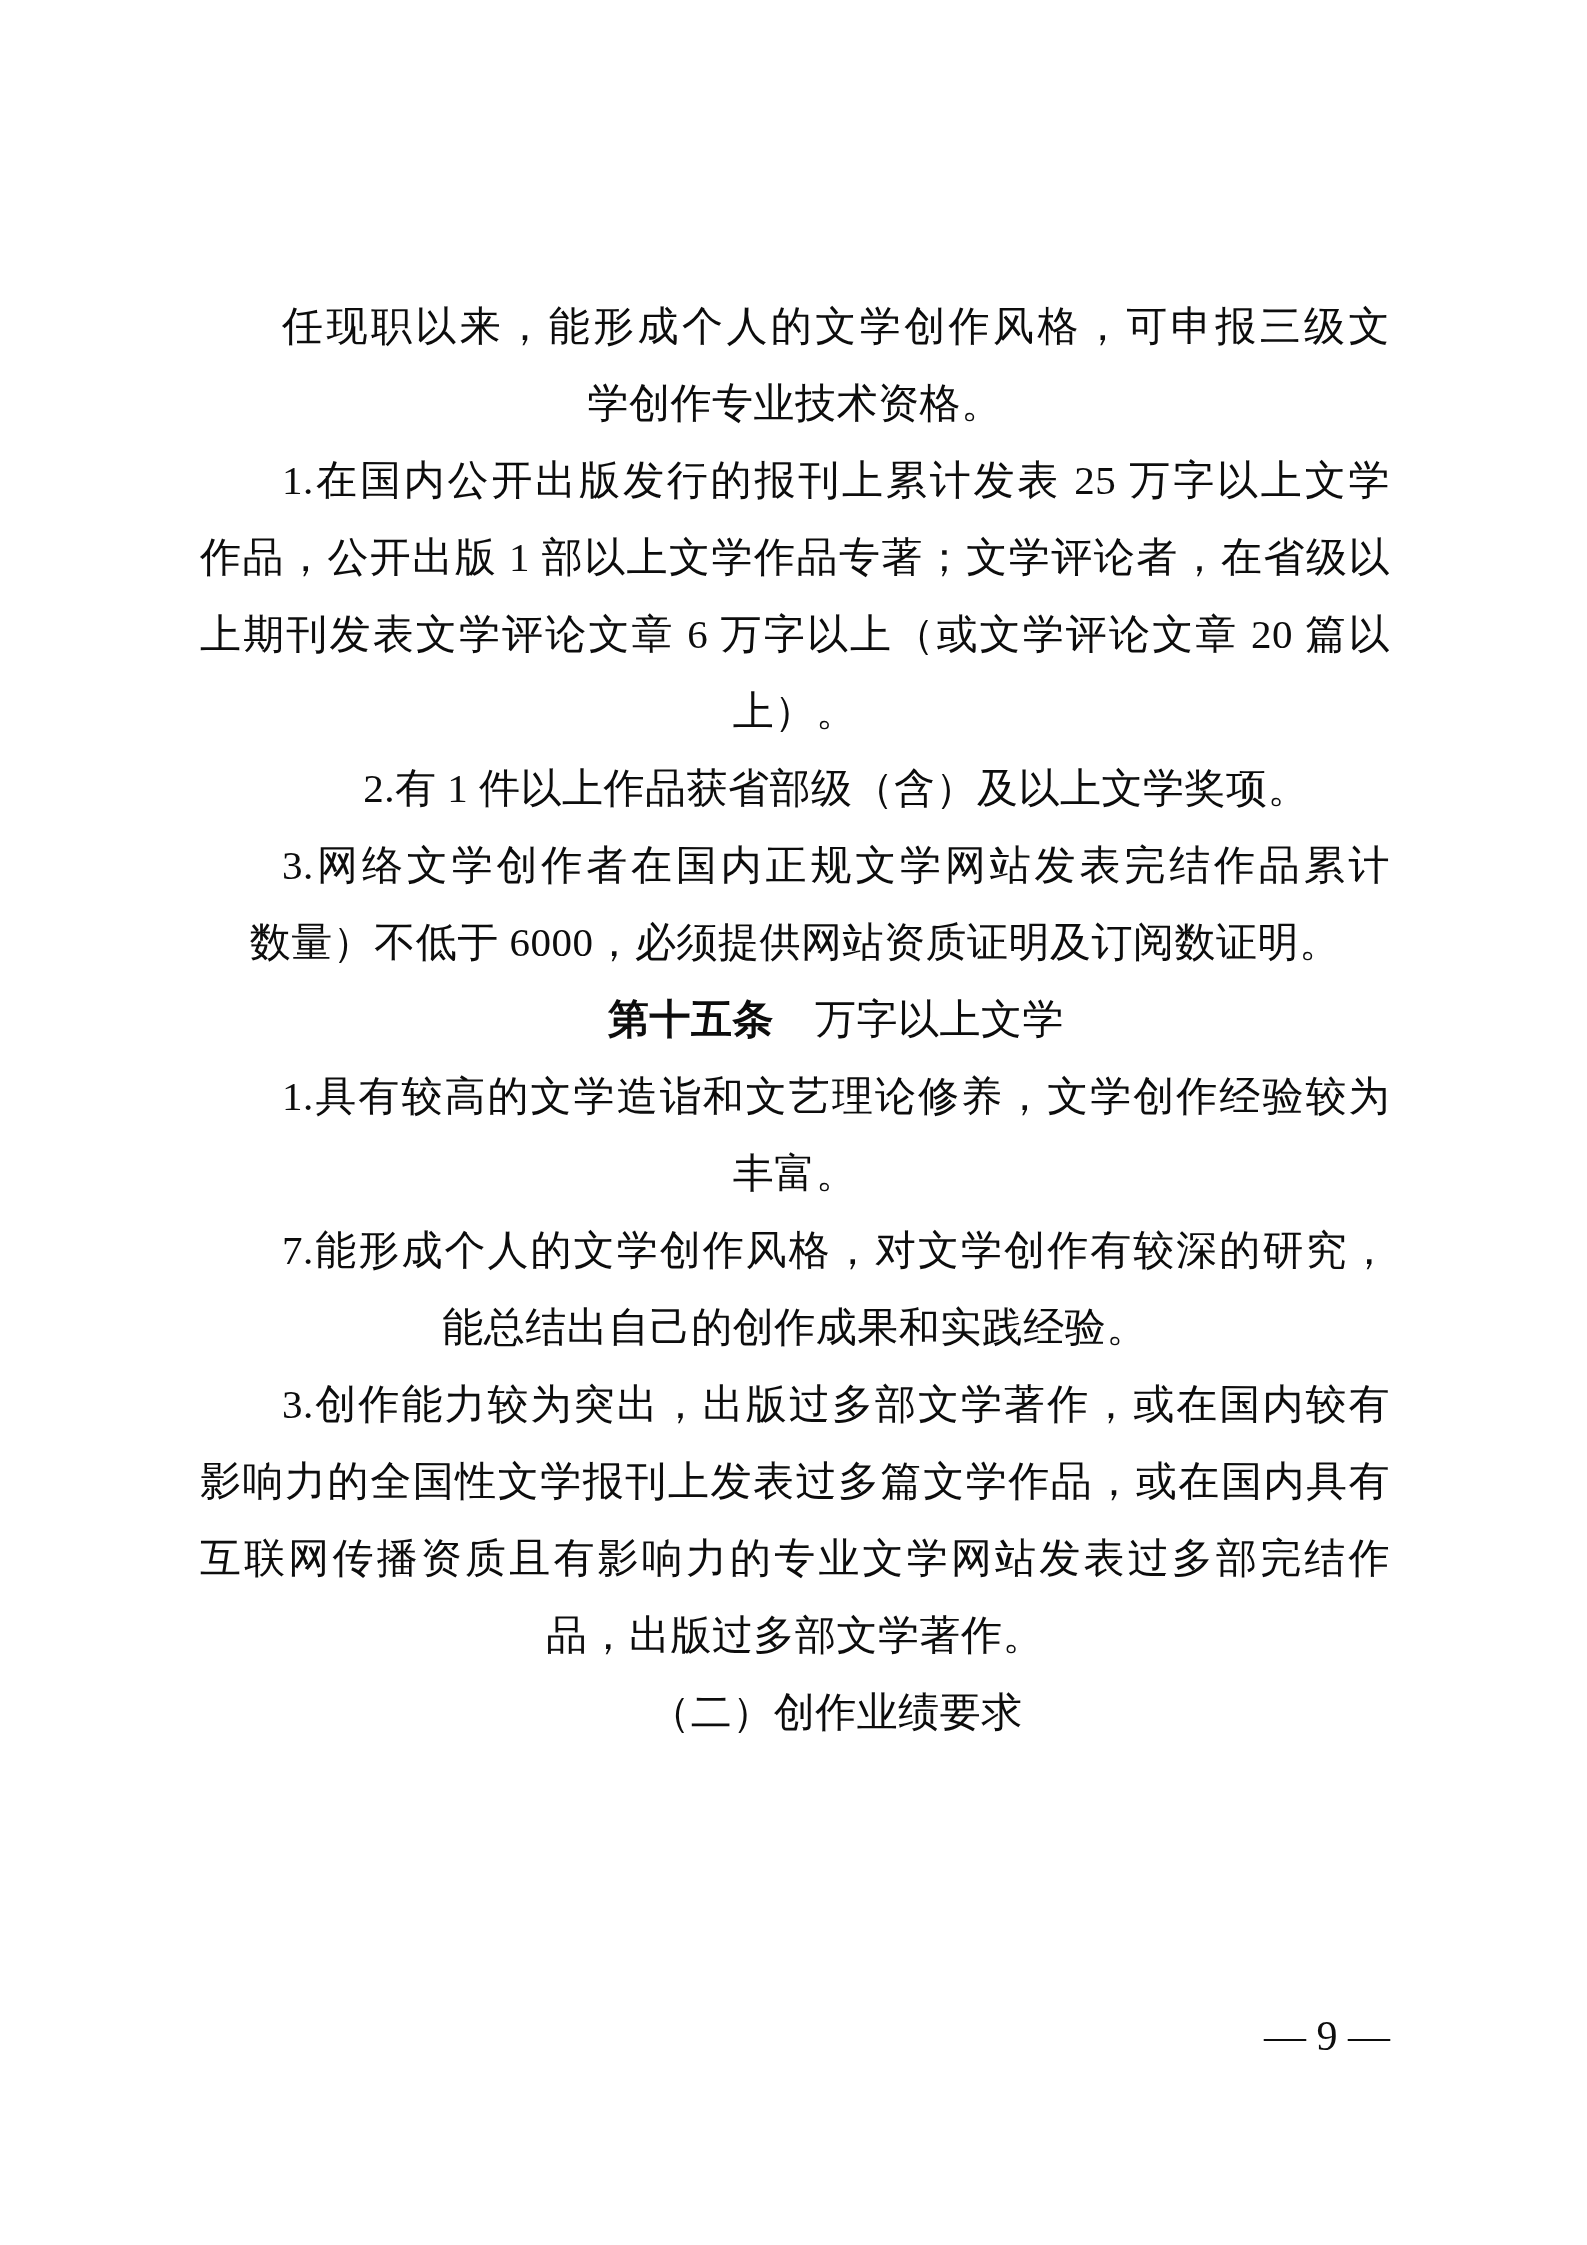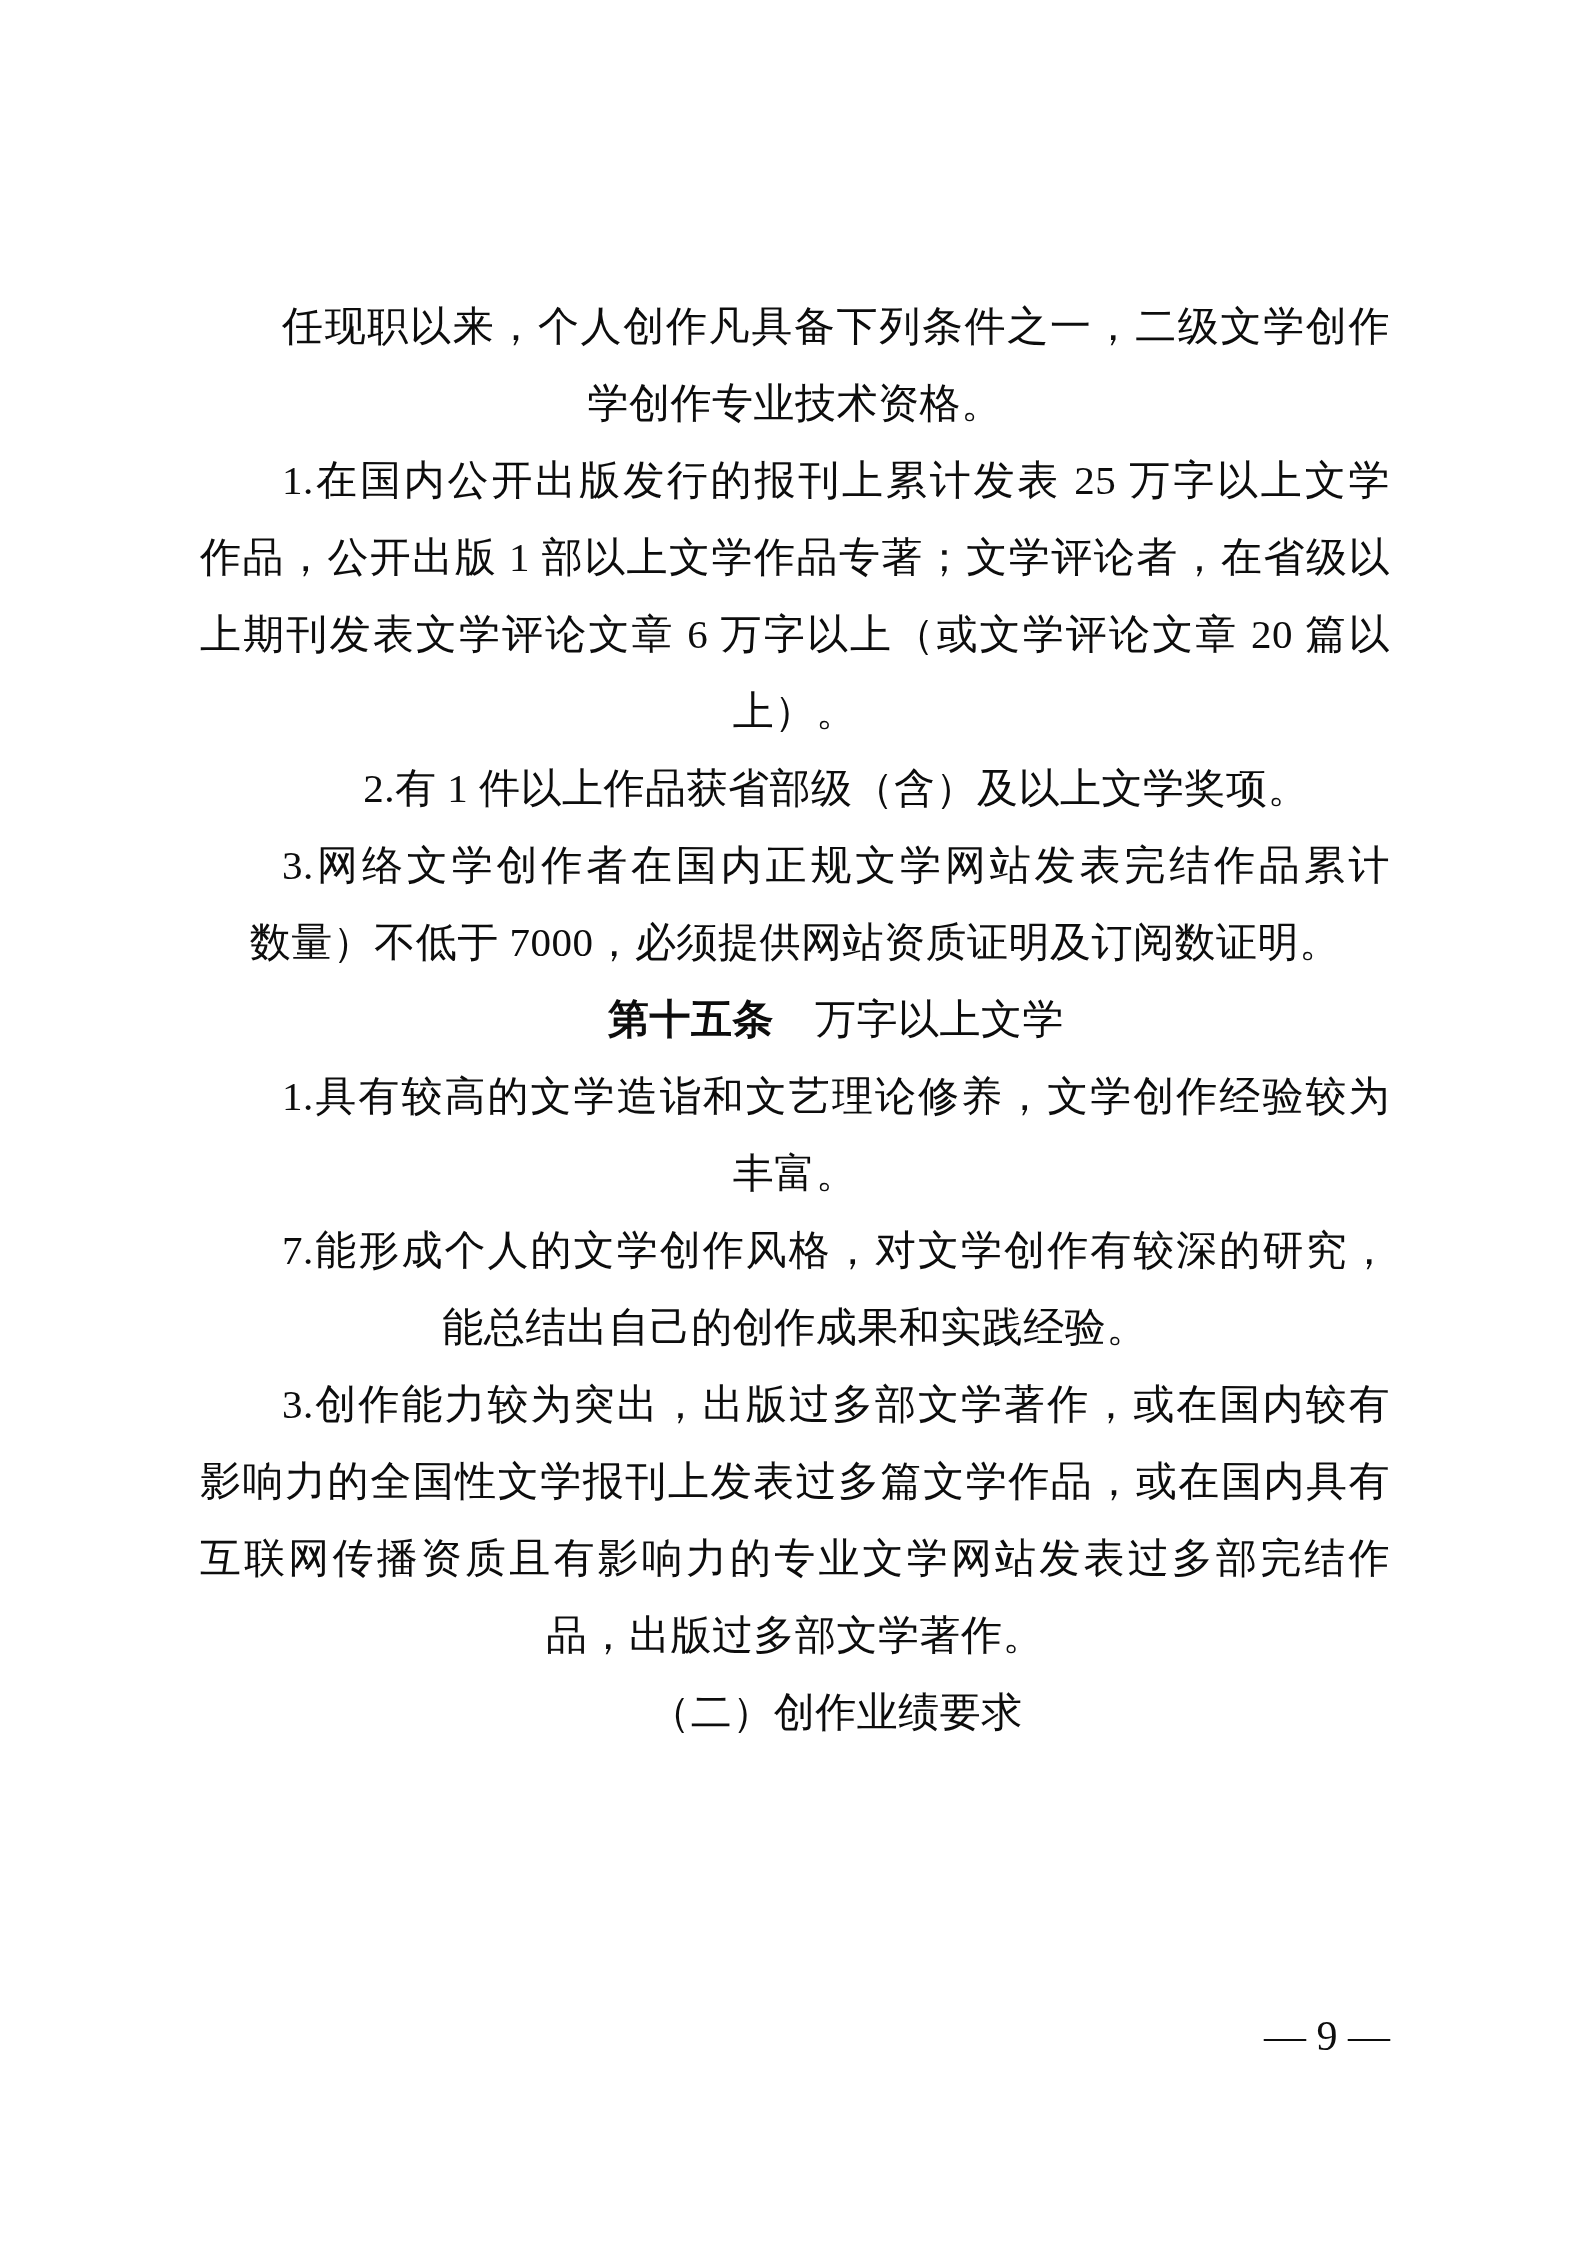--- a/index.html
+++ b/index.html
@@ -52,29 +52,29 @@
     line-height: 52px;
     white-space: nowrap;
     color: #0d0d0d;
   }
 </style>
 </head>
 <body>
 
 <div class="page">
   <main class="body-text" id="body-text">
-      <div class="line indent justify">任现职以来，个人创作凡具备下列条件之一，二级文学创作</div>
+      <div class="line indent justify">任现职以来，能形成个人的文学创作风格，可申报三级文</div>
       <div class="line">学创作专业技术资格。</div>
       <div class="line indent justify">1.在国内公开出版发行的报刊上累计发表 25 万字以上文学</div>
       <div class="line justify">作品，公开出版 1 部以上文学作品专著；文学评论者，在省级以</div>
       <div class="line justify">上期刊发表文学评论文章 6 万字以上（或文学评论文章 20 篇以</div>
       <div class="line">上）。</div>
       <div class="line indent">2.有 1 件以上作品获省部级（含）及以上文学奖项。</div>
       <div class="line indent justify">3.网络文学创作者在国内正规文学网站发表完结作品累计</div>
-      <div class="line">数量）不低于 7000，必须提供网站资质证明及订阅数证明。</div>
+      <div class="line">数量）不低于 6000，必须提供网站资质证明及订阅数证明。</div>
       <div class="line indent"><span class="seg-bold">第十五条</span><span class=" seg-gap">万字以上文学</span></div>
       <div class="line indent justify">1.具有较高的文学造诣和文艺理论修养，文学创作经验较为</div>
       <div class="line">丰富。</div>
       <div class="line indent justify">7.能形成个人的文学创作风格，对文学创作有较深的研究，</div>
       <div class="line">能总结出自己的创作成果和实践经验。</div>
       <div class="line indent justify">3.创作能力较为突出，出版过多部文学著作，或在国内较有</div>
       <div class="line justify">影响力的全国性文学报刊上发表过多篇文学作品，或在国内具有</div>
       <div class="line justify">互联网传播资质且有影响力的专业文学网站发表过多部完结作</div>
       <div class="line">品，出版过多部文学著作。</div>
       <div class="line indent">（二）创作业绩要求</div>

